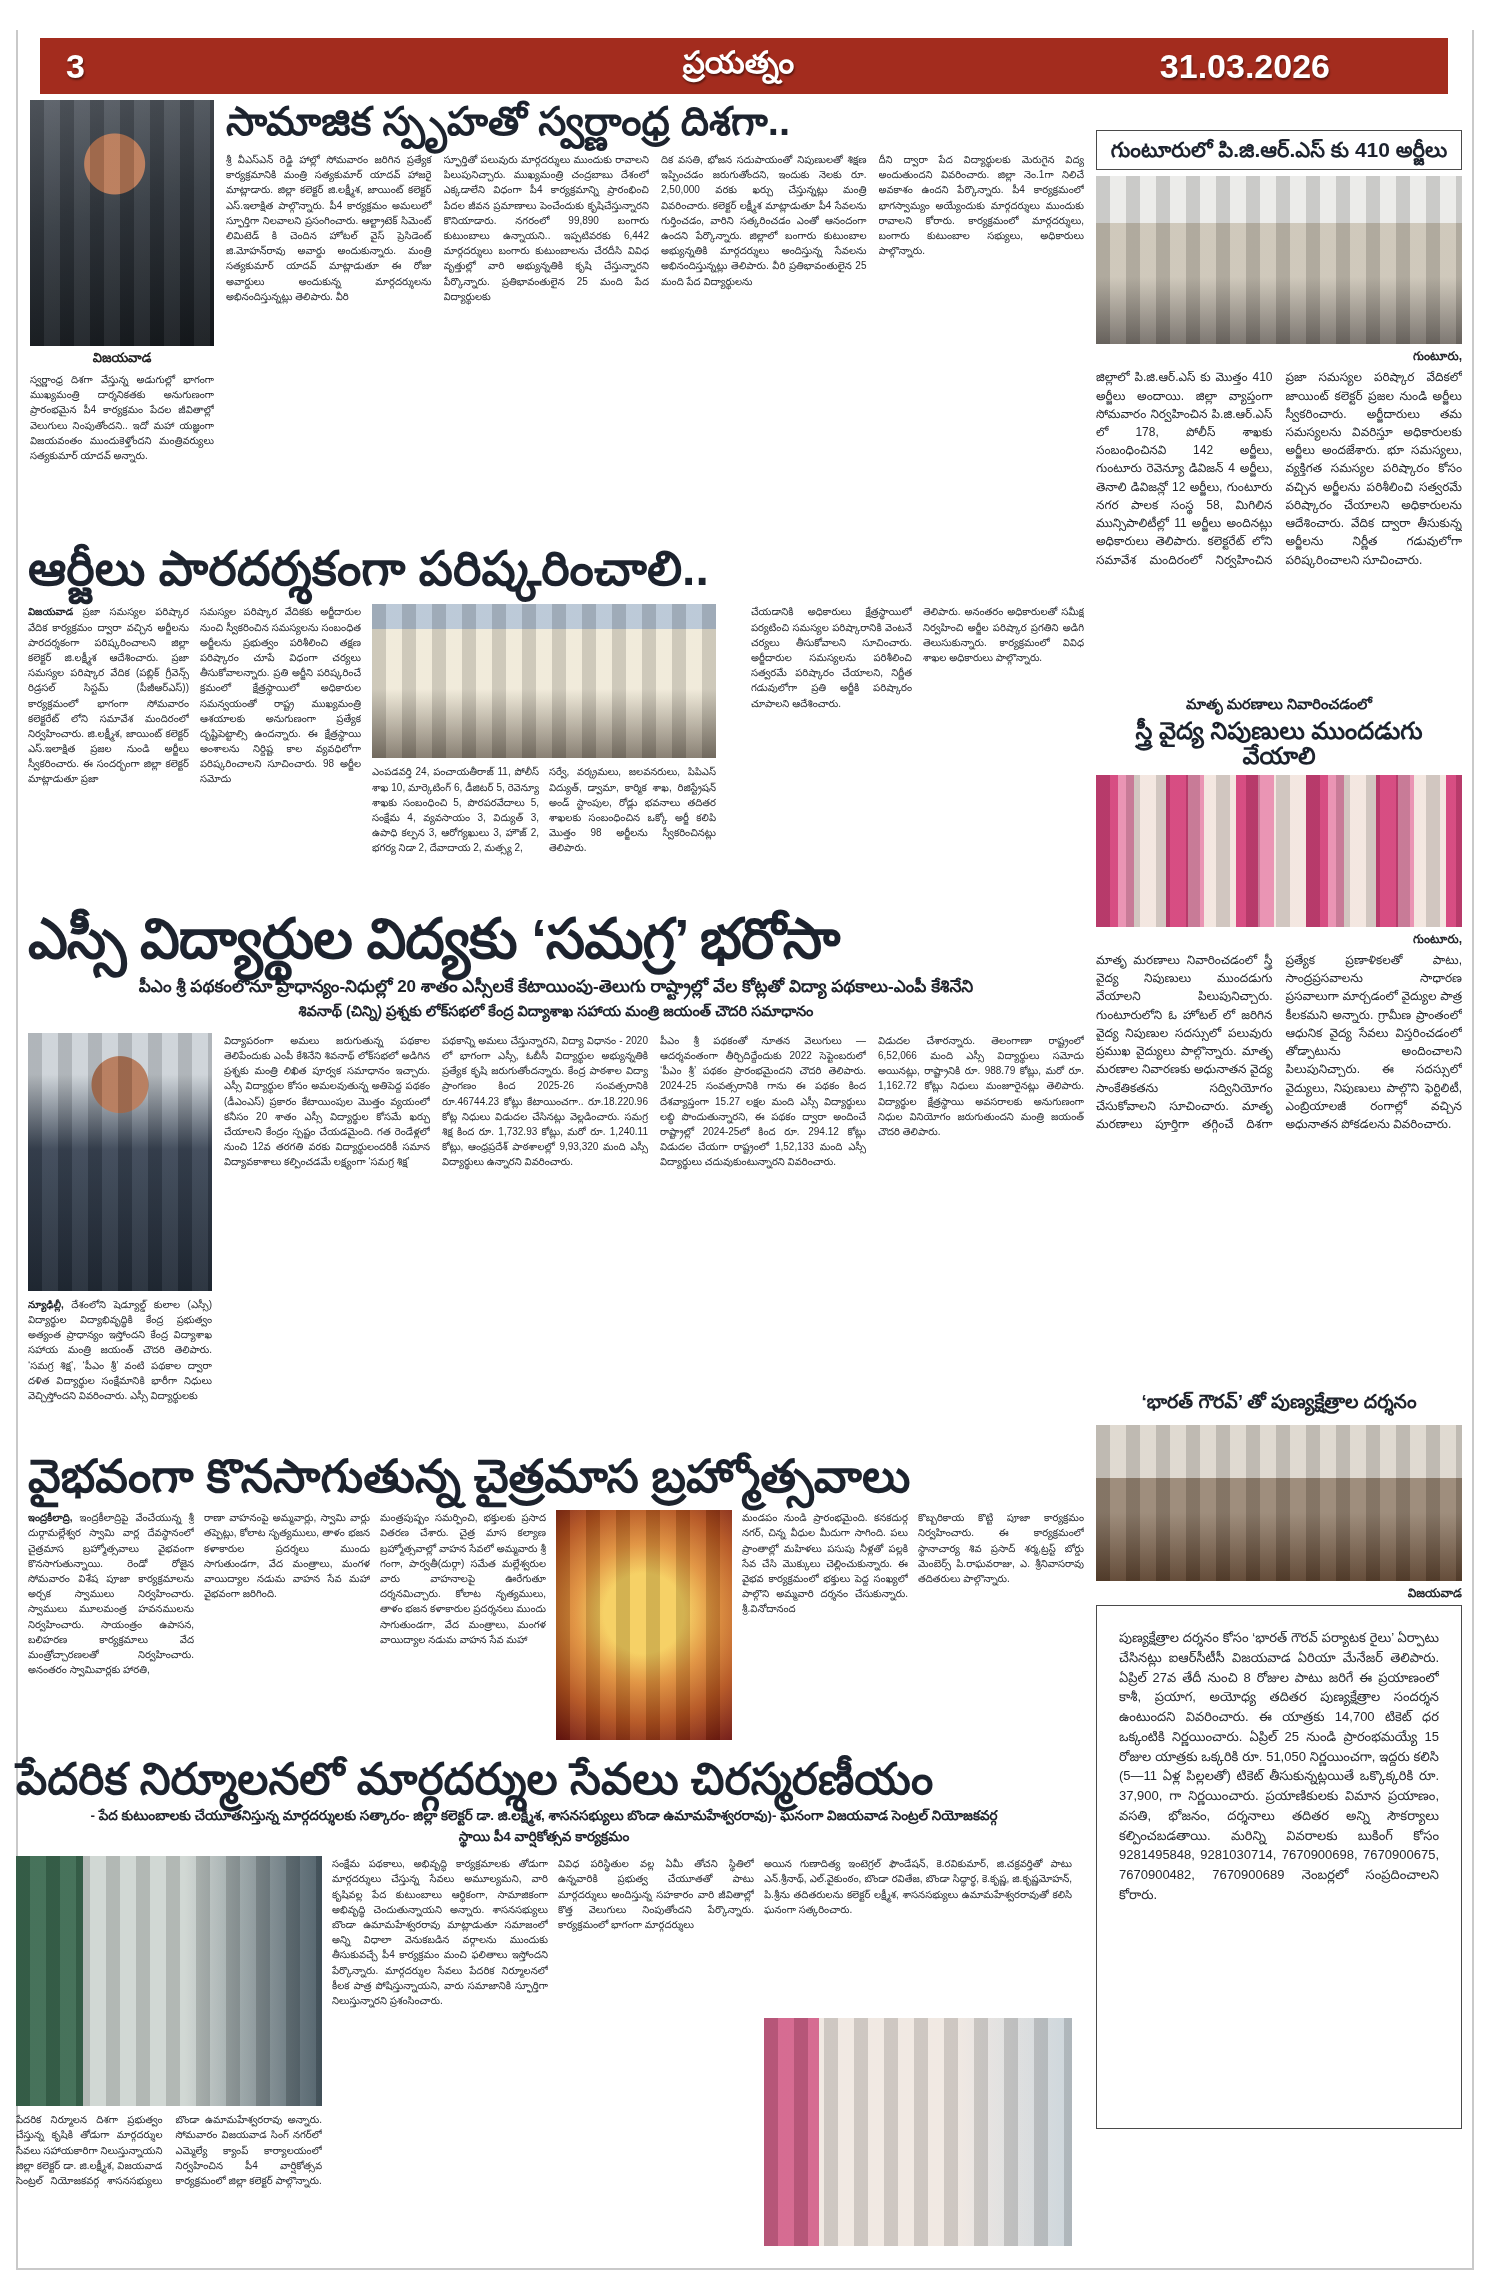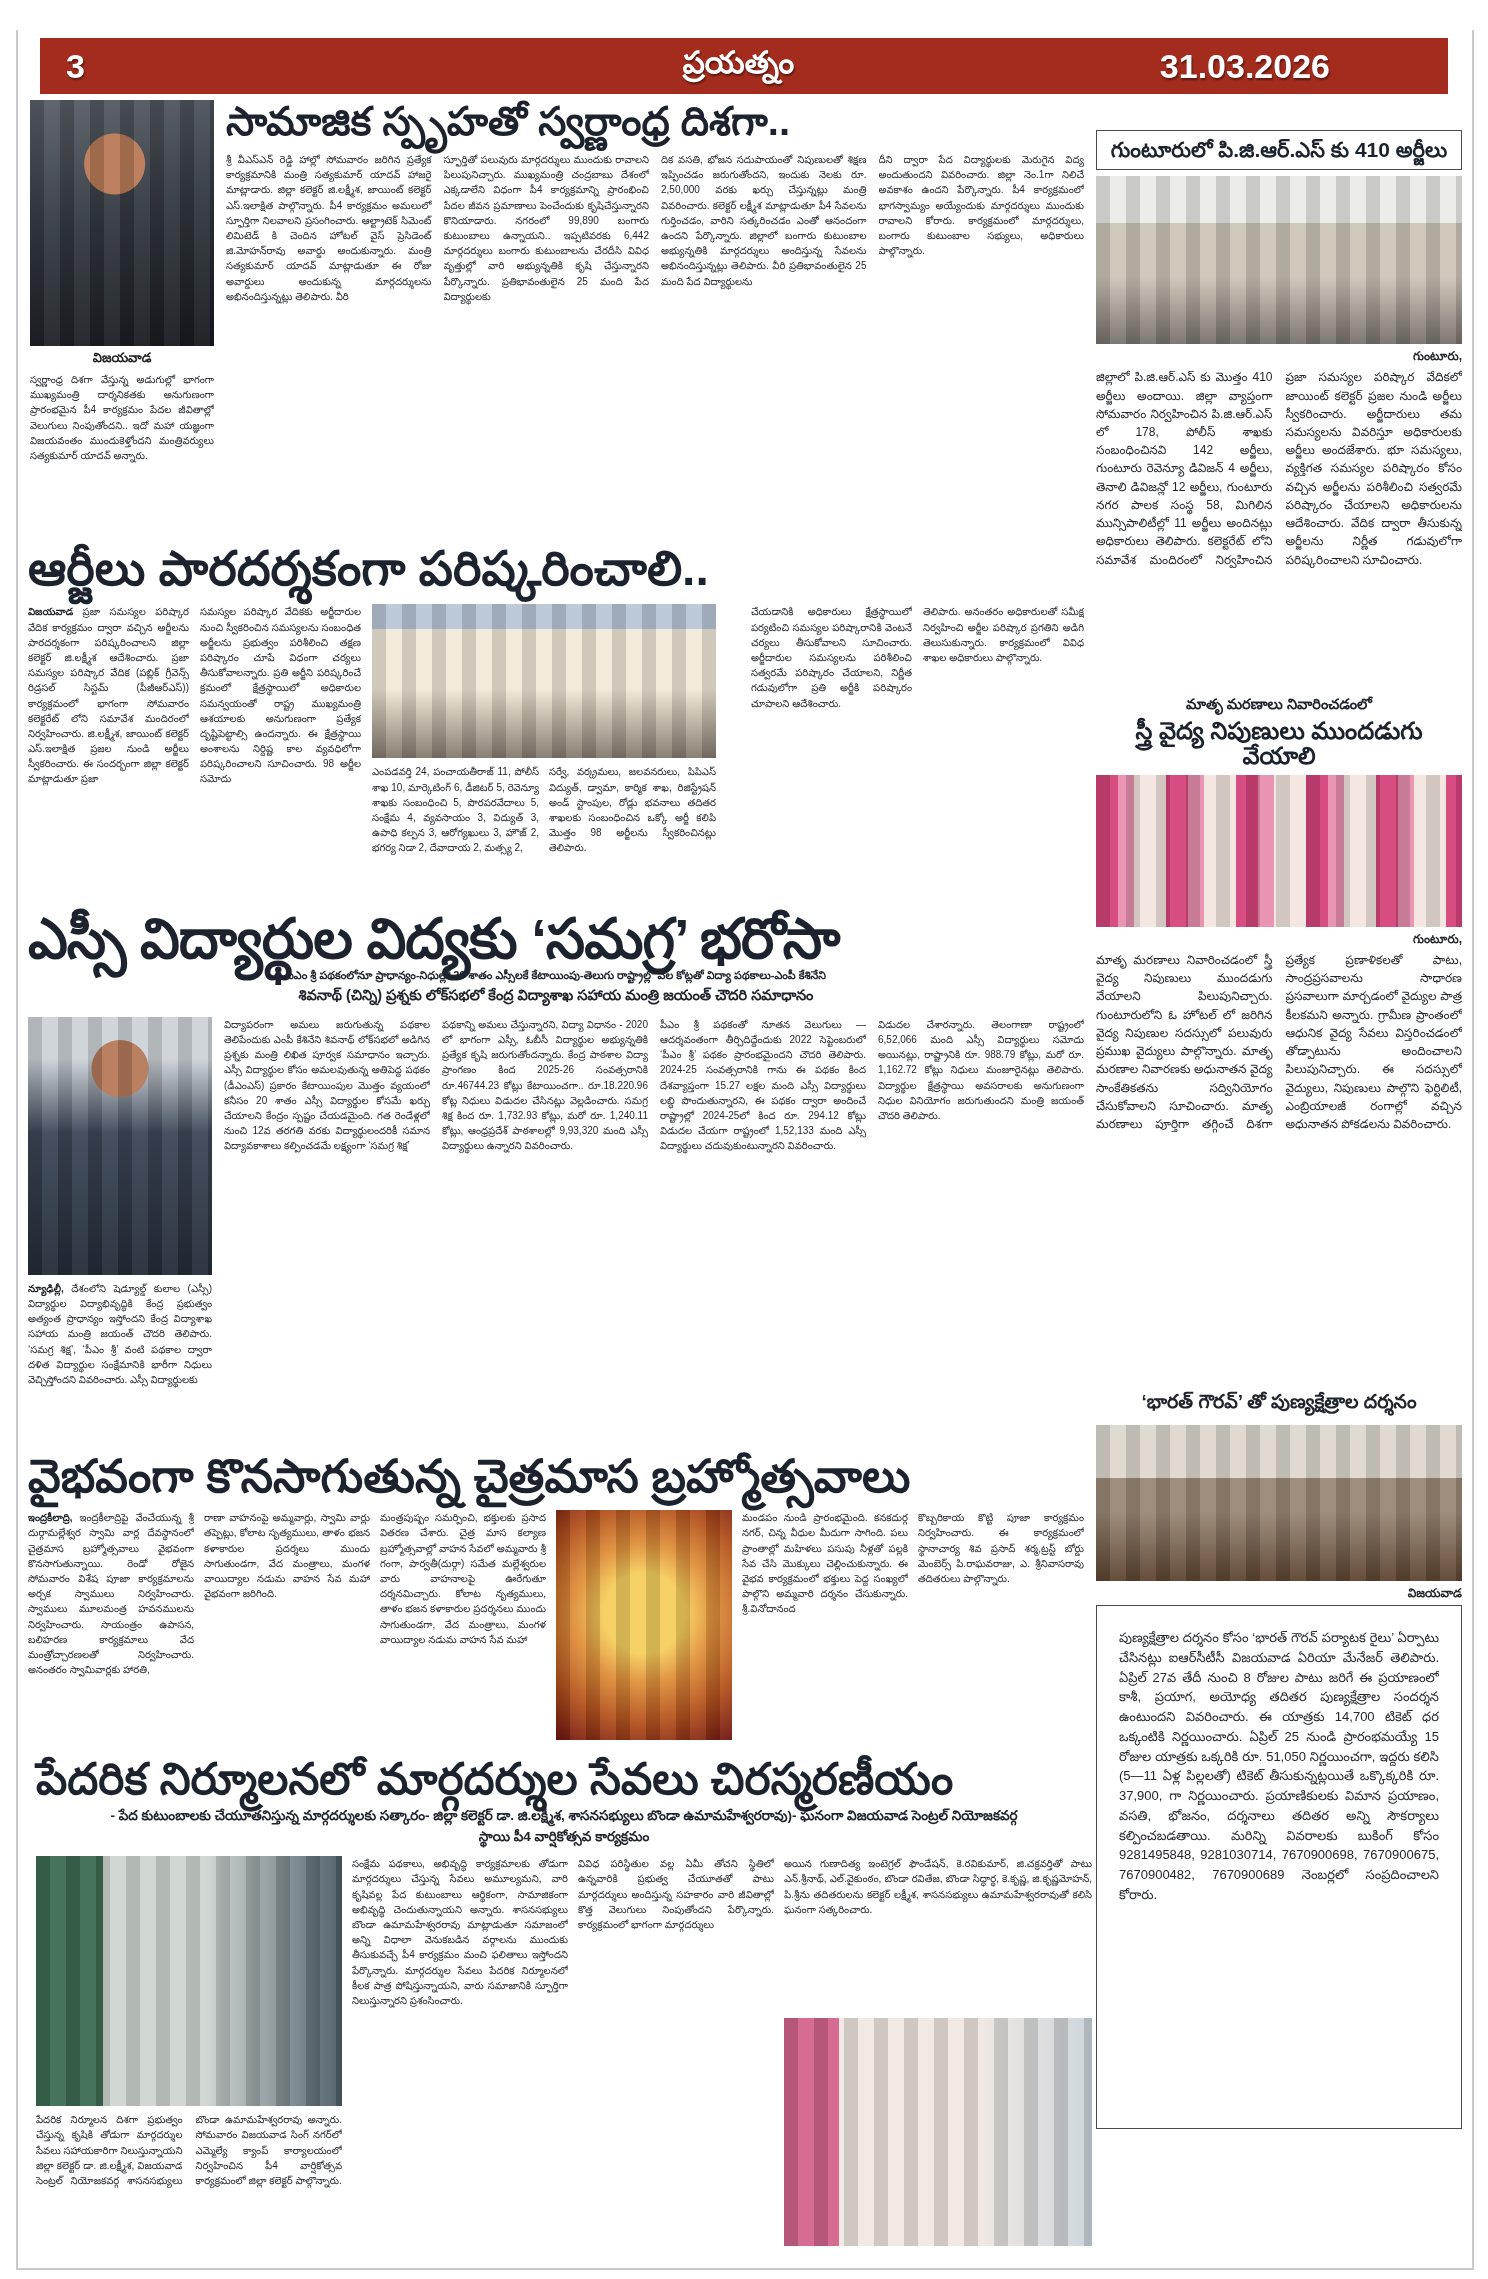--- a/index.html
+++ b/index.html
@@ -94,21 +94,21 @@
         <p class="body col" style="flex:1;">సర్వే, వర్క్రమలు, జలవనరులు, పిపిఎస్ విద్యుత్, డ్వామా, కార్మిక శాఖ, రిజిస్ట్రేషన్ అండ్ స్టాంపుల, రోడ్లు భవనాలు తదితర శాఖలకు సంబంధించిన ఒక్కో అర్జీ కలిపి మొత్తం 98 అర్జీలను స్వీకరించినట్లు తెలిపారు.</p>
       </div>
     </div>
     <p class="body col" style="width:168px;margin-left:24px;">చేయడానికి అధికారులు క్షేత్రస్థాయిలో పర్యటించి సమస్యల పరిష్కారానికి వెంటనే చర్యలు తీసుకోవాలని సూచించారు. అర్జీదారుల సమస్యలను పరిశీలించి సత్వరమే పరిష్కారం చేయాలని, నిర్ణీత గడువులోగా ప్రతి అర్జీకి పరిష్కారం చూపాలని ఆదేశించారు.</p>
     <p class="body col" style="width:168px;">తెలిపారు. అనంతరం అధికారులతో సమీక్ష నిర్వహించి అర్జీల పరిష్కార ప్రగతిని అడిగి తెలుసుకున్నారు. కార్యక్రమంలో వివిధ శాఖల అధికారులు పాల్గొన్నారు.</p>
   </div>
 </div>
 
 <div class="sec" style="left:28px;top:910px;width:1056px;height:536px;">
   <div class="hl" style="font-size:56px;font-weight:700;letter-spacing:-1px;">ఎస్సీ విద్యార్థుల విద్యకు ‘సమగ్ర’ భరోసా</div>
-  <div class="subh" style="font-size:11px;">పీఎం శ్రీ పథకంలోనూ ప్రాధాన్యం-నిధుల్లో 20 శాతం ఎస్సీలకే కేటాయింపు-తెలుగు రాష్ట్రాల్లో వేల కోట్లతో విద్యా పథకాలు-ఎంపీ కేశినేని</div>
+  <div class="subh" style="font-size:17px;margin-top:8px;">పీఎం శ్రీ పథకంలోనూ ప్రాధాన్యం-నిధుల్లో 20 శాతం ఎస్సీలకే కేటాయింపు-తెలుగు రాష్ట్రాల్లో వేల కోట్లతో విద్యా పథకాలు-ఎంపీ కేశినేని</div>
   <div class="subh" style="font-size:14.5px;margin-top:3px;">శివనాథ్ (చిన్ని) ప్రశ్నకు లోక్‌సభలో కేంద్ర విద్యాశాఖ సహాయ మంత్రి జయంత్ చౌదరి సమాధానం</div>
   <div class="rowflex" style="margin-top:10px;height:386px;gap:12px;">
     <div style="width:184px;">
       <div class="photo ph-vest" style="width:184px;height:258px;">
           <div class="tex"></div>
         </div>
       <p class="body col" style="height:120px;margin-top:6px;"><span class="dl">న్యూఢిల్లీ,</span> <span>దేశంలోని షెడ్యూల్డ్ కులాల (ఎస్సీ) విద్యార్థుల విద్యాభివృద్ధికి కేంద్ర ప్రభుత్వం అత్యంత ప్రాధాన్యం ఇస్తోందని కేంద్ర విద్యాశాఖ సహాయ మంత్రి జయంత్ చౌదరి తెలిపారు. ‘సమగ్ర శిక్ష’, ‘పీఎం శ్రీ’ వంటి పథకాల ద్వారా దళిత విద్యార్థుల సంక్షేమానికి భారీగా నిధులు వెచ్చిస్తోందని వివరించారు. ఎస్సీ విద్యార్థులకు</span></p>
     </div>
     <p class="body col" style="flex:1;">విద్యాపరంగా అమలు జరుగుతున్న పథకాల తెలిపేందుకు ఎంపీ కేశినేని శివనాథ్ లోక్‌సభలో అడిగిన ప్రశ్నకు మంత్రి లిఖిత పూర్వక సమాధానం ఇచ్చారు. ఎస్సీ విద్యార్థుల కోసం అమలవుతున్న అతిపెద్ద పథకం (డీఎంఎస్) ప్రకారం కేటాయింపుల మొత్తం వ్యయంలో కనీసం 20 శాతం ఎస్సీ విద్యార్థుల కోసమే ఖర్చు చేయాలని కేంద్రం స్పష్టం చేయడమైంది. గత రెండేళ్లలో నుంచి 12వ తరగతి వరకు విద్యార్థులందరికీ సమాన విద్యావకాశాలు కల్పించడమే లక్ష్యంగా ‘సమగ్ర శిక్ష’</p>
     <p class="body col" style="flex:1;">పథకాన్ని అమలు చేస్తున్నారని, విద్యా విధానం - 2020 లో భాగంగా ఎస్సీ, ఓబీసీ విద్యార్థుల అభ్యున్నతికి ప్రత్యేక కృషి జరుగుతోందన్నారు. కేంద్ర పాఠశాల విద్యా ప్రాంగణం కింద 2025-26 సంవత్సరానికి రూ.46744.23 కోట్లు కేటాయించగా.. రూ.18.220.96 కోట్ల నిధులు విడుదల చేసినట్లు వెల్లడించారు. సమగ్ర శిక్ష కింద రూ. 1,732.93 కోట్లు, మరో రూ. 1,240.11 కోట్లు, ఆంధ్రప్రదేశ్ పాఠశాలల్లో 9,93,320 మంది ఎస్సీ విద్యార్థులు ఉన్నారని వివరించారు.</p>
@@ -124,21 +124,21 @@
     <p class="body col" style="width:166px;">రాణా వాహనంపై అమ్మవార్లు, స్వామి వార్లు తప్పెట్లు, కోలాట సృత్యములు, తాళం భజన కళాకారుల ప్రదర్శలు ముందు సాగుతుండగా, వేద మంత్రాలు, మంగళ వాయిద్యాల నడుమ వాహన సేవ మహా వైభవంగా జరిగింది.</p>
     <p class="body col" style="width:166px;">మంత్రపుష్పం సమర్పించి, భక్తులకు ప్రసాద వితరణ చేశారు. చైత్ర మాస కల్యాణ బ్రహ్మోత్సవాల్లో వాహన సేవలో అమ్మవారు శ్రీ గంగా, పార్వతీ(దుర్గా) సమేత మల్లేశ్వరుల వారు వాహనాలపై ఊరేగుతూ దర్శనమిచ్చారు. కోలాట నృత్యములు, తాళం భజన కళాకారుల ప్రదర్శనలు ముందు సాగుతుండగా, వేద మంత్రాలు, మంగళ వాయిద్యాల నడుమ వాహన సేవ మహా</p>
     <div class="photo ph-deity" style="width:176px;height:230px;">
         <div class="tex"></div>
       </div>
     <p class="body col" style="width:166px;">మండపం నుండి ప్రారంభమైంది. కనకదుర్గ నగర్, చిన్న వీధుల మీదుగా సాగింది. పలు ప్రాంతాల్లో మహిళలు పసుపు నీళ్లతో పల్లకి సేవ చేసి మొక్కులు చెల్లించుకున్నారు. ఈ వైభవ కార్యక్రమంలో భక్తులు పెద్ద సంఖ్యలో పాల్గొని అమ్మవారి దర్శనం చేసుకున్నారు. శ్రీ.వినోదానంద</p>
     <p class="body col" style="flex:1;">కొబ్బరికాయ కొట్టి పూజా కార్యక్రమం నిర్వహించారు. ఈ కార్యక్రమంలో స్థానాచార్య శివ ప్రసాద్ శర్మ,ట్రస్ట్ బోర్డు మెంబెర్స్ పి.రాఘవరాజు, ఎ. శ్రీనివాసరావు తదితరులు పాల్గొన్నారు.</p>
   </div>
 </div>
 
-<div class="sec" style="left:36px;top:1756px;width:1056px;height:500px;">
+<div class="sec" style="left:16px;top:1756px;width:1056px;height:500px;">
   <div class="hl" style="font-size:44px;">పేదరిక నిర్మూలనలో మార్గదర్శుల సేవలు చిరస్మరణీయం</div>
   <div class="subh" style="font-size:13.5px;margin-top:6px;">- పేద కుటుంబాలకు చేయూతనిస్తున్న మార్గదర్శులకు సత్కారం- జిల్లా కలెక్టర్ డా. జి.లక్ష్మీశ, శాసనసభ్యులు బొండా ఉమామహేశ్వరరావు)- ఘనంగా విజయవాడ సెంట్రల్ నియోజకవర్గ</div>
   <div class="subh" style="font-size:13.5px;margin-top:2px;">స్థాయి పీ4 వార్షికోత్సవ కార్యక్రమం</div>
   <div class="rowflex" style="margin-top:8px;height:392px;gap:10px;">
     <div style="width:306px;">
       <div class="photo ph-group" style="width:306px;height:250px;">
           <div class="tex"></div>
         </div>
       <p class="body col twocol" style="height:134px;margin-top:6px;">పేదరిక నిర్మూలన దిశగా ప్రభుత్వం చేస్తున్న కృషికి తోడుగా మార్గదర్శుల సేవలు సహాయకారిగా నిలుస్తున్నాయని జిల్లా కలెక్టర్ డా. జి.లక్ష్మీశ, విజయవాడ సెంట్రల్ నియోజకవర్గ శాసనసభ్యులు బొండా ఉమామహేశ్వరరావు అన్నారు. సోమవారం విజయవాడ సింగ్ నగర్‌లో ఎమ్మెల్యే క్యాంప్ కార్యాలయంలో నిర్వహించిన పీ4 వార్షికోత్సవ కార్యక్రమంలో జిల్లా కలెక్టర్ పాల్గొన్నారు.</p>
     </div>

